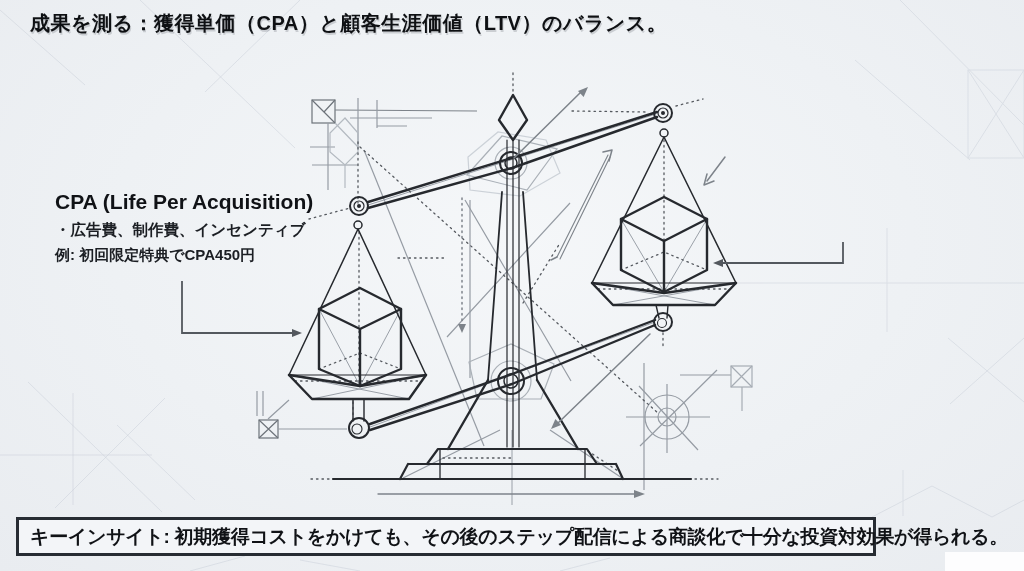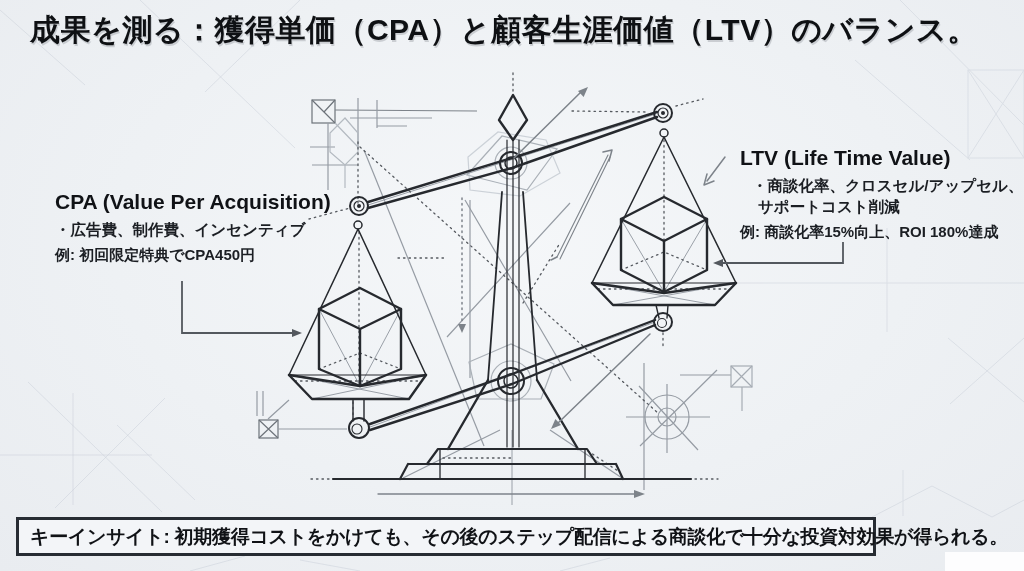--- a/index.html
+++ b/index.html
@@ -4,21 +4,21 @@
 <style>
   html,body{margin:0;padding:0;background:#d8dbe0;}
   .slide{
     position:relative;width:1024px;height:571px;overflow:hidden;
     background:radial-gradient(ellipse at 50% 42%, #f5f7f9 0%, #eef1f4 55%, #e9ecf0 100%);
     font-family:"Liberation Sans","DejaVu Sans",sans-serif;color:#17191d;
   }
   .abs{position:absolute;}
   svg.draw{position:absolute;left:0;top:0;}
   .title{
-    left:30px;top:10px;width:975px;font-size:30px;font-weight:800;letter-spacing:.5px;
+    left:30px;top:10px;width:975px;font-size:20px;font-weight:800;letter-spacing:.5px;
     color:#0e1013;text-shadow:1px 2px 0 rgba(40,45,55,.18);white-space:nowrap;
   }
   .label-block{line-height:1.15;}
   .label-heading{font-size:21px;font-weight:800;color:#101216;margin:0 0 7px 0;white-space:nowrap;}
   .label-line{font-size:15.5px;font-weight:600;color:#1b1e23;margin:0 0 3px 0;white-space:nowrap;}
   .label-note{padding-left:15px;}
   .label-example{font-size:15px;font-weight:600;margin-top:7px;}
   .cpa-block{left:55px;top:190px;}
   .ltv-block{left:740px;top:146px;}
   .ltv-block .label-wrap{padding-left:12px;}
@@ -229,31 +229,25 @@
       <g>
         <path d="M843,242 L843,263 L722,263"></path>
         <path d="M713,263 L723,259 L723,267 Z" fill="#53585e" stroke="none"></path>
       </g>
     </g>
   </svg>
 
   <div class="abs title">成果を測る：獲得単価（CPA）と顧客生涯価値（LTV）のバランス。</div>
 
   <div class="abs label-block cpa-block">
-    <div class="label-heading">CPA (Value Per Acquisition)</div>
+    <div class="label-heading">CPA (Life Per Acquisition)</div>
     <div class="label-line">・広告費、制作費、インセンティブ</div>
     <div class="label-line label-example">例: 初回限定特典でCPA450円</div>
   </div>
 
-  <div class="abs label-block ltv-block">
-    <div class="label-heading">LTV (Life Time Value)</div>
-    <div class="label-line label-wrap">・商談化率、クロスセル/アップセル、</div>
-    <div class="label-line label-wrap2">サポートコスト削減</div>
-    <div class="label-line label-example">例: 商談化率15%向上、ROI 180%達成</div>
-  </div>
 
   <div class="abs insight-bar">
     <span class="insight-text">キーインサイト: 初期獲得コストをかけても、その後のステップ配信による商談化で十分な投資対効果が得られる。</span>
   </div>
 
   <div class="abs white-patch"></div>
 
 </div>
 
 </body></html>

